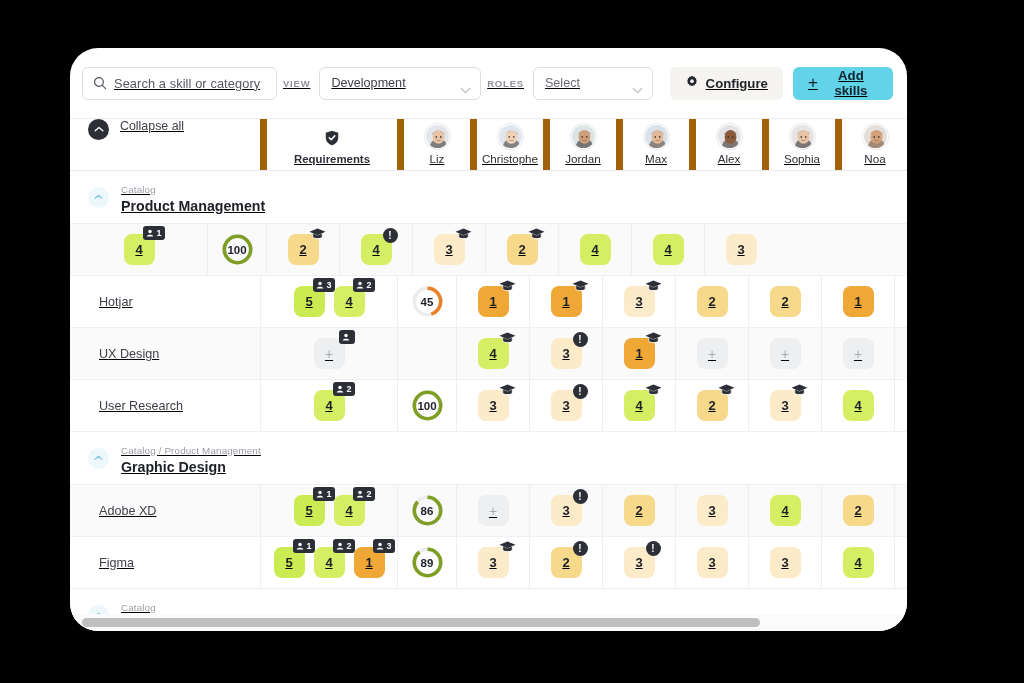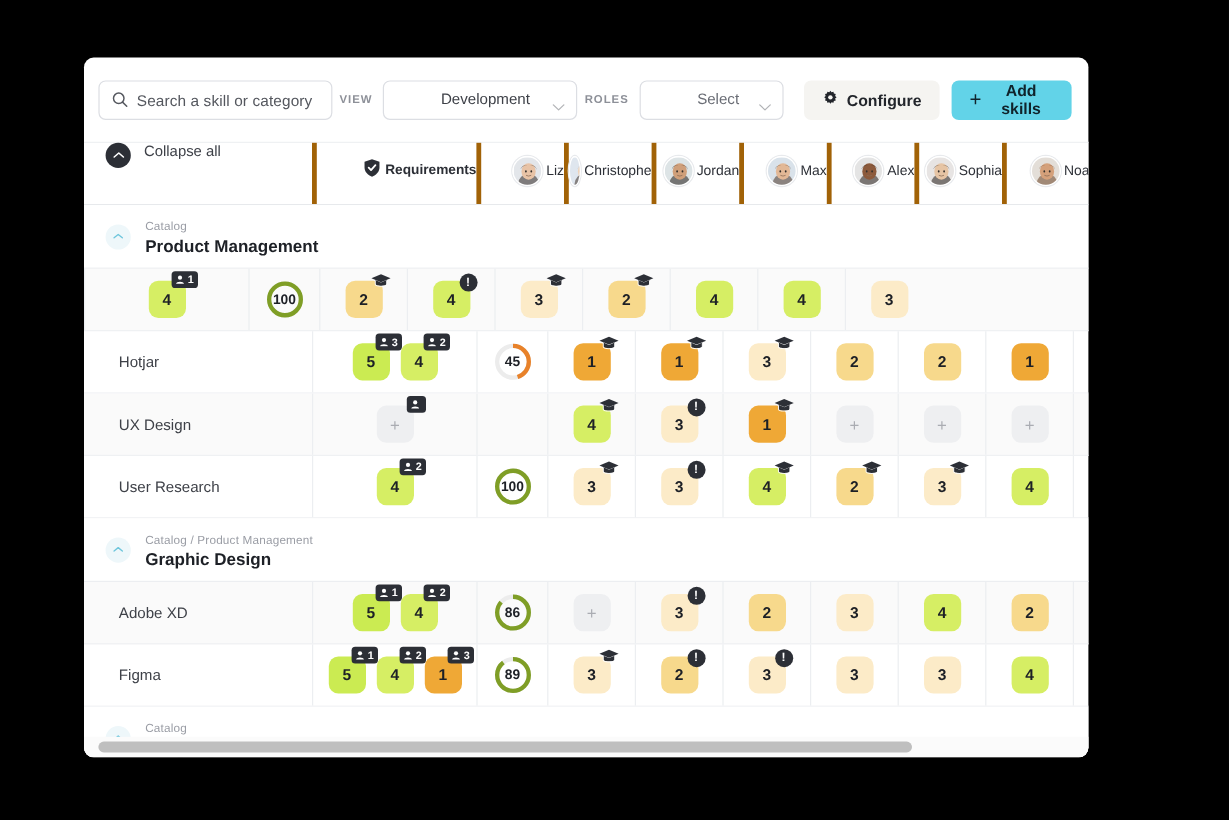--- a/index.html
+++ b/index.html
@@ -8,22 +8,23 @@
     background: #000;
     font-family: "Liberation Sans", sans-serif;
     overflow: hidden;
   }
   .stage { position: relative; width: 1024px; height: 683px; background: #000; }
 
   .card {
     position: absolute; left: 70px; top: 48px;
     width: 837px; height: 583px;
     background: #ffffff;
-    border-radius: 8px;
+    border-radius: 28px;
     overflow: hidden;
+    text-decoration: underline;
   }
 
   
   .toolbar {
     height: 70px; display: flex; align-items: center;
     padding: 0 14px 0 12px; gap: 0;
   }
   .search-box {
     width: 215px; height: 33px; border: 1px solid #dcdee3; border-radius: 6px;
     display: flex; align-items: center; gap: 7px; padding: 0 10px;
@@ -36,21 +37,21 @@
     font-size: 9.5px; font-weight: 700; letter-spacing: .8px;
     color: #8d9098; text-transform: uppercase; margin: 0 9px 0 6px;
   }
   .select {
     height: 33px; border: 1px solid #dcdee3; border-radius: 6px;
     display: flex; align-items: center; justify-content: space-between;
     padding: 0 9px 0 11px; background: #fff; cursor: pointer;
   }
   .select.view { width: 178px; }
   .select.roles { width: 131px; }
-  .select .val { font-size: 12.6px; color: #3e4148; margin-left: 36px; }
+  .select .val { font-size: 12.6px; color: #3e4148; }
   .select.roles .val { color: #6a6d75; }
   .chev { width: 11px; height: 7px; opacity: .45; }
 
   .btn-configure {
     margin-left: 17px; height: 33px; background: #f5f4f1; border: none;
     border-radius: 6px; display: flex; align-items: center; gap: 7px;
     padding: 0 15px; cursor: pointer;
   }
   .btn-configure .lbl { font-size: 13.2px; font-weight: 700; color: #22252b; }
   .btn-add {
@@ -75,23 +76,23 @@
   .c-person { width: 73px;  flex: 0 0 73px; }
 
   .hdr .c-name { display: flex; align-items: flex-start; padding-left: 18px; gap: 11px; }
   .collapse-dot {
     width: 21px; height: 21px; border-radius: 50%; background: #2c2f36;
     display: flex; align-items: center; justify-content: center; flex: 0 0 auto;
   }
   .collapse-all-lbl { font-size: 12.4px; color: #3e4148; }
 
   .hdr-cell {
-    display: flex; flex-direction: row; align-items: center;
+    display: flex; flex-direction: column; align-items: center;
     justify-content: flex-end; padding-bottom: 5px; gap: 3px;
-    border-left: 4px solid #a16207; height: 100%;
+    border-left: 7px solid #a16207; height: 100%;
   }
   .hdr-cell .htxt { font-size: 11.4px; font-weight: 700; color: #2c2f36; }
   .hdr-cell.person .htxt { font-weight: 400; font-size: 11.6px; color: #2c2f36; }
   .avatar {
     width: 25px; height: 25px; border-radius: 50%; overflow: hidden;
     border: 1.5px solid #fff; box-shadow: 0 0 0 1px #e8eaed;
   }
   .avatar svg { display: block; }
 
   

